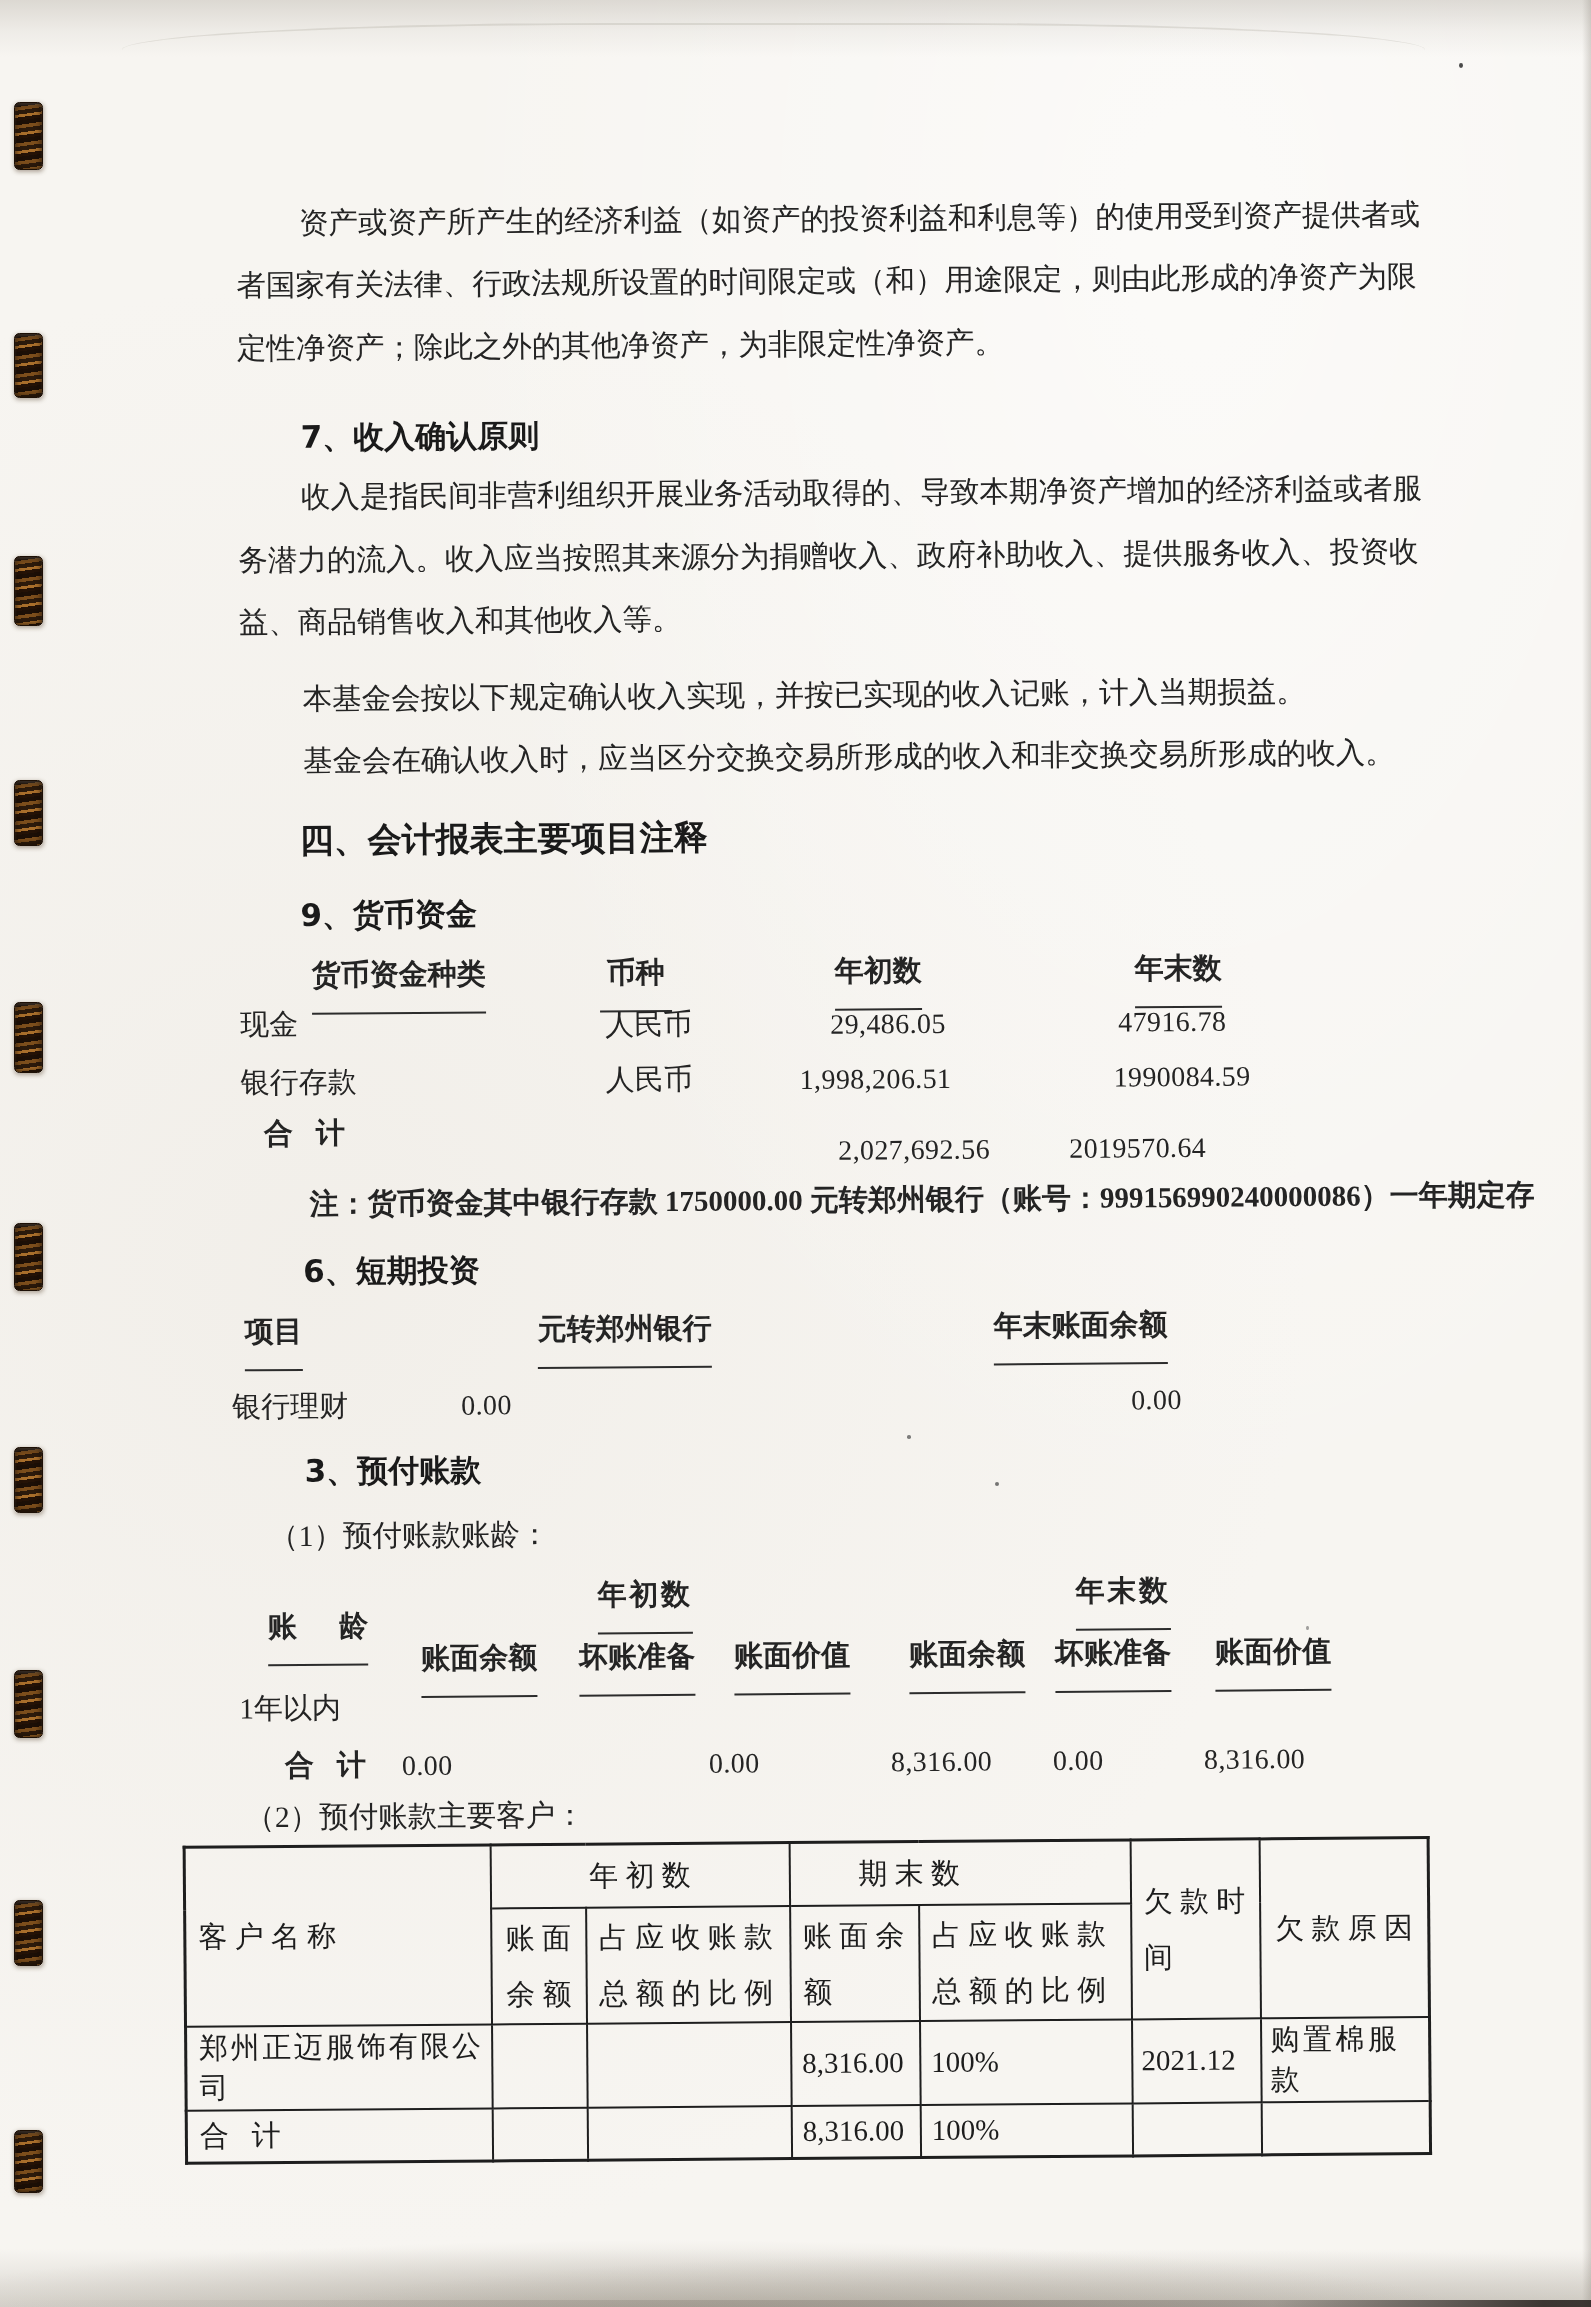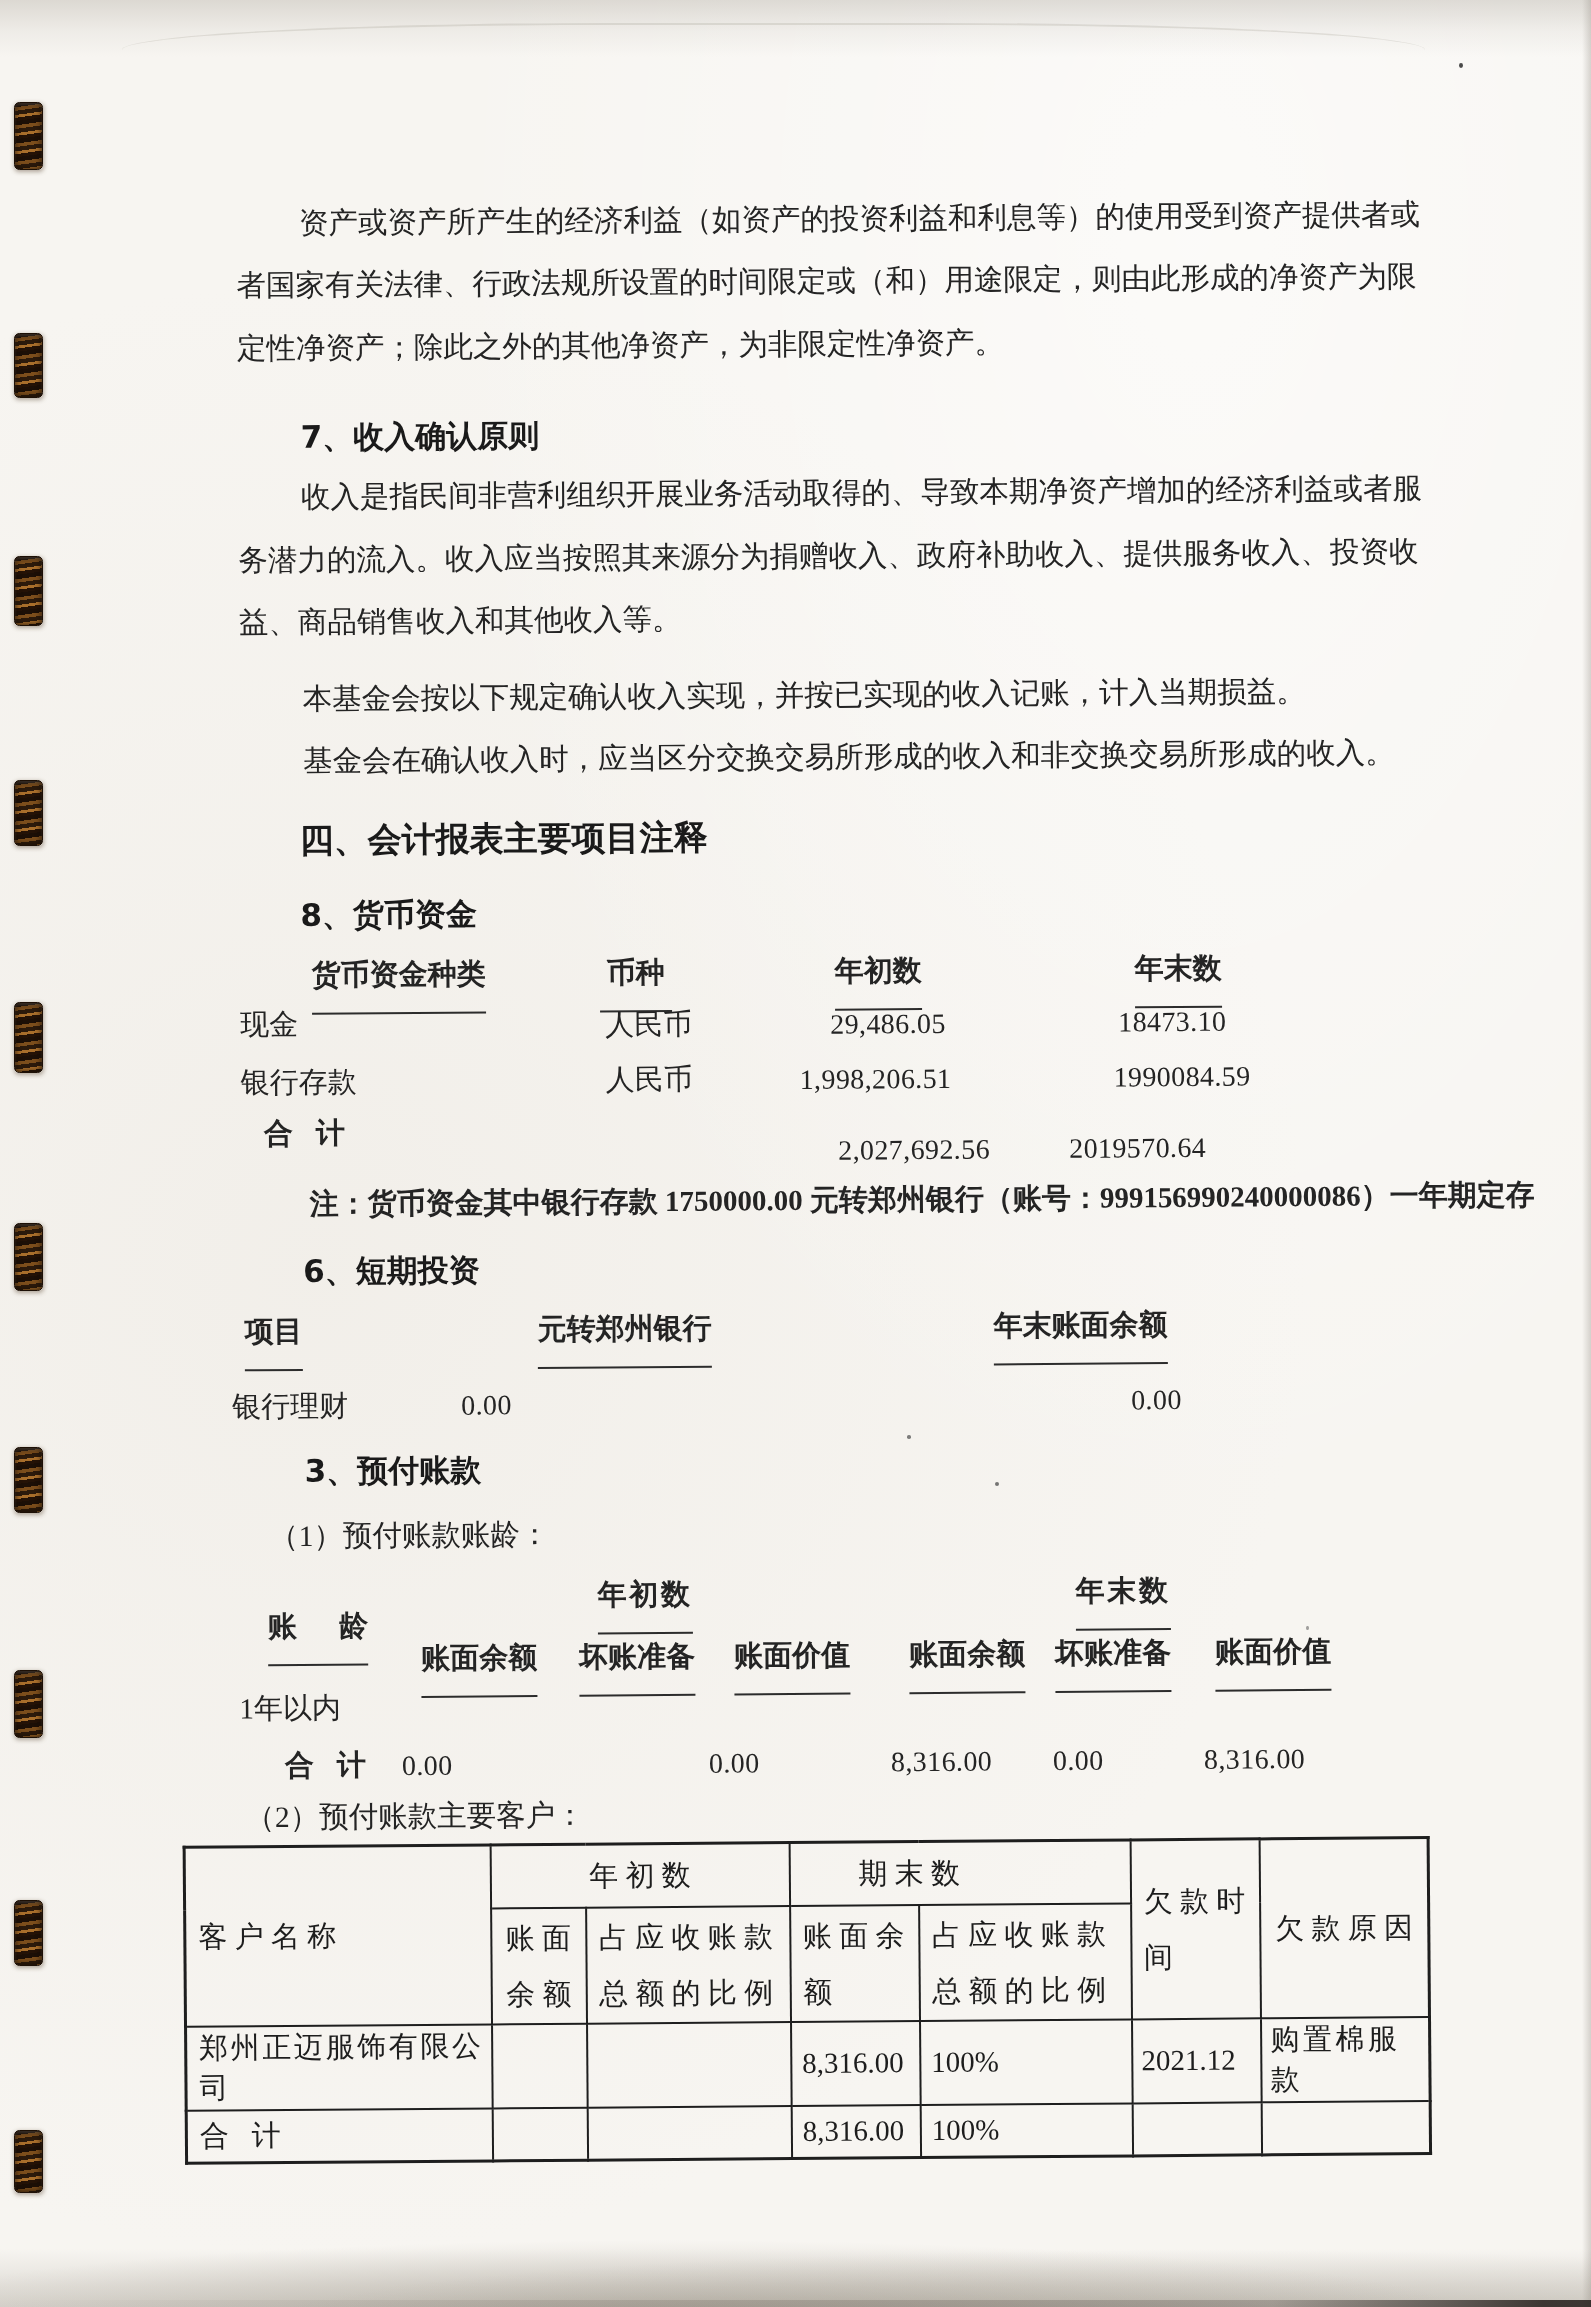--- a/index.html
+++ b/index.html
@@ -87,30 +87,30 @@
 
     <div class="t hd" style="left:306px;top:415px;">7、收入确认原则</div>
     <div class="t body jus" style="left:306px;top:476px;width:1077px;">收入是指民间非营利组织开展业务活动取得的、导致本期净资产增加的经济利益或者服</div>
     <div class="t body jus" style="left:243px;top:539px;width:1140px;">务潜力的流入。收入应当按照其来源分为捐赠收入、政府补助收入、提供服务收入、投资收</div>
     <div class="t body" style="left:243px;top:601px;">益、商品销售收入和其他收入等。</div>
     <div class="t body" style="left:306px;top:678px;">本基金会按以下规定确认收入实现，并按已实现的收入记账，计入当期损益。</div>
     <div class="t body" style="left:306px;top:740px;">基金会在确认收入时，应当区分交换交易所形成的收入和非交换交易所形成的收入。</div>
 
     <div class="t hd hd2" style="left:302px;top:816px;">四、会计报表主要项目注释</div>
 
-    <div class="t hd" style="left:302px;top:893px;">8、货币资金</div>
+    <div class="t hd" style="left:302px;top:893px;">9、货币资金</div>
     <div class="t sm semib u" style="left:313px;top:954px;">货币资金种类</div>
     <div class="t sm semib u" style="left:601px;top:954px;padding-left:7px;padding-right:7px;">币种</div>
     <div class="t sm semib u" style="left:836px;top:954px;">年初数</div>
     <div class="t sm semib u" style="left:1136px;top:954px;">年末数</div>
 
     <div class="t sm" style="left:241px;top:1006px;font-family:Liberation Mono, monospace;">现金</div>
     <div class="t sm" style="left:606px;top:1006px;">人民币</div>
     <div class="t num" style="left:831px;top:1008px;">29,486.05</div>
-    <div class="t num" style="left:1119px;top:1008px;">18473.10</div>
+    <div class="t num" style="left:1119px;top:1008px;">47916.78</div>
 
     <div class="t sm" style="left:241px;top:1061px;">银行存款</div>
     <div class="t sm" style="left:606px;top:1061px;">人民币</div>
     <div class="t num" style="left:800px;top:1063px;">1,998,206.51</div>
     <div class="t num" style="left:1114px;top:1063px;">1990084.59</div>
 
     <div class="t sm semib ws18" style="left:264px;top:1112px;">合 计</div>
     <div class="t num" style="left:838px;top:1134px;">2,027,692.56</div>
     <div class="t num" style="left:1069px;top:1134px;">2019570.64</div>
 

